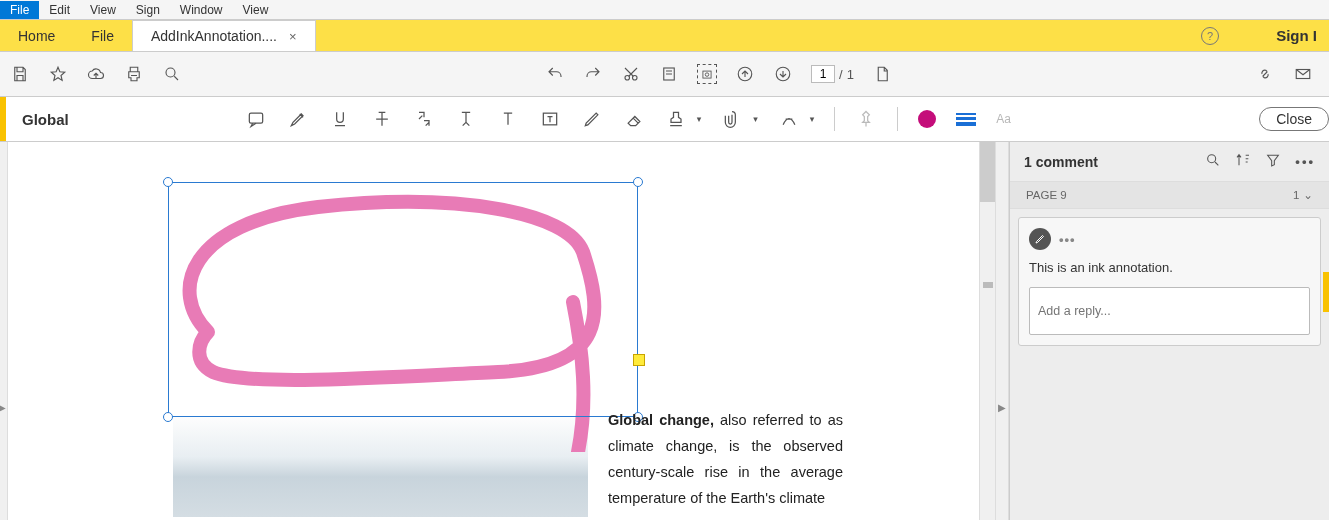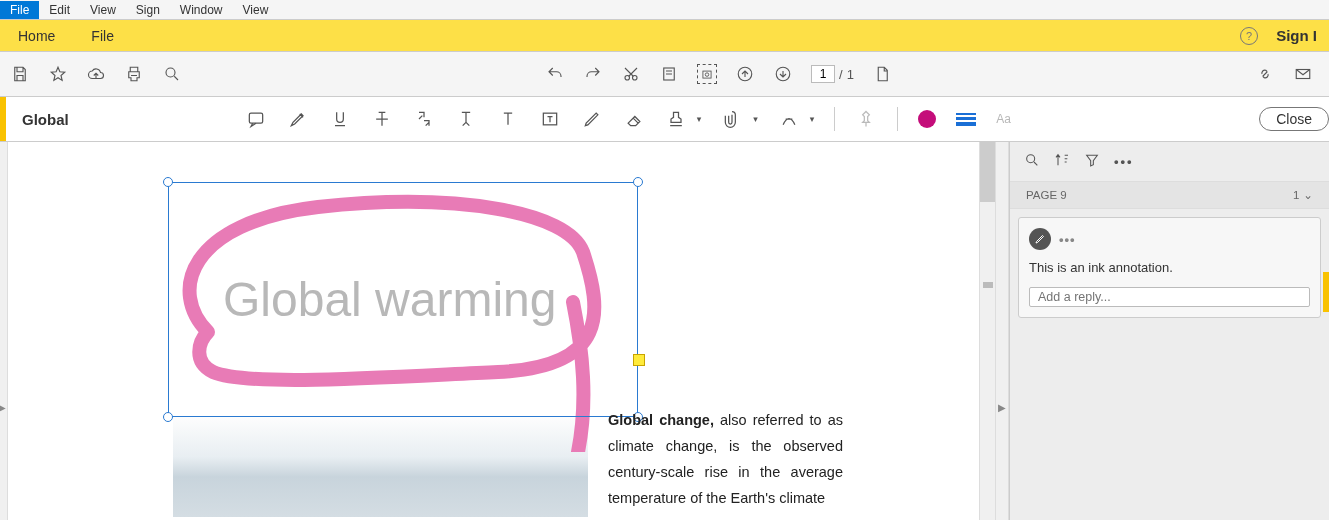--- a/index.html
+++ b/index.html
@@ -9,21 +9,21 @@
   .menubar { display: flex; align-items: center; height: 20px; background: #f5f5f5; border-bottom: 1px solid #ccc; }
   .menubar-item { padding: 2px 10px; cursor: pointer; font-size: 12px; }
   .menubar-item.active { background: #0078d7; color: #fff; }
   
   
   .tabsbar { display: flex; align-items: stretch; height: 32px; background: #fde047; border-bottom: 1px solid #ccc; position: relative; }
   .tab { display: flex; align-items: center; padding: 0 18px; font-size: 14px; cursor: pointer; }
   .doc-tab { background: #fff; border-top: 1px solid #ccc; border-right: 1px solid #ccc; border-left: 1px solid #ccc; position: relative; }
   .doc-tab .close { margin-left: 12px; font-size: 13px; color: #666; cursor: pointer; }
   .tabsbar .right { margin-left: auto; display: flex; align-items: center; gap: 18px; padding-right: 12px; }
-  .signin { font-size: 15px; font-weight: 600; color: #333; cursor: pointer; }
+  .signin { font-size: 15px; font-weight: 600; color: #333; cursor: pointer; margin-left: 39px; }
   .help-icon { width: 18px; height: 18px; border: 1.6px solid #777; border-radius: 50%; display: flex; align-items: center; justify-content: center; font-size: 11px; color: #777; }
   
   
   .toolbar { display: flex; align-items: center; height: 45px; background: #f5f5f5; border-bottom: 1px solid #ccc; padding: 0 10px; }
   .tb-group { display: flex; align-items: center; gap: 18px; }
   .tb-spacer { flex: 1; }
   .tb-icon { width: 20px; height: 20px; display: flex; align-items: center; justify-content: center; color: #555; cursor: pointer; }
   .tb-icon svg { width: 18px; height: 18px; stroke: #555; fill: none; stroke-width: 1.5; }
   .tb-page { display: flex; align-items: center; gap: 4px; font-size: 13px; color: #555; }
   .tb-page input { width: 24px; text-align: center; border: 1px solid #bbb; height: 18px; font-size: 12px; }
@@ -77,37 +77,41 @@
   .cp-icons svg { width: 16px; height: 16px; stroke: #555; fill: none; stroke-width: 1.6; }
   .cp-icons .dots { letter-spacing: 2px; color: #555; font-weight: 700; }
   .cp-page { display: flex; align-items: center; padding: 6px 16px; font-size: 11.5px; color: #666; border-bottom: 1px solid #ddd; background:#e4e4e4;}
   .cp-page .count { margin-left: auto; display: flex; align-items: center; gap: 4px; }
   .cp-card { margin: 8px; background: #f7f7f7; border: 1px solid #ccc; border-radius: 3px; padding: 10px; }
   .cp-card-head { display: flex; align-items: center; gap: 8px; margin-bottom: 10px; }
   .cp-avatar { width: 22px; height: 22px; border-radius: 50%; background: #555; display: flex; align-items: center; justify-content: center; }
   .cp-avatar svg { width: 12px; height: 12px; stroke: #fff; fill: none; stroke-width: 2; }
   .cp-menu { color: #888; font-weight: 700; letter-spacing: 1px; cursor:pointer;}
   .cp-text { font-size: 13px; color: #333; margin-bottom: 12px; }
-  .cp-reply { width: 100%; border: 1px solid #bbb; border-radius: 2px; padding: 2px 8px; font-size: 12.5px; background: #fff; color:#888;}
+  .cp-reply { width: 100%; border: 1px solid #bbb; border-radius: 2px; padding: 16px 8px; font-size: 12.5px; background: #fff; color:#888;}
 </style>
 </head>
 <body>
 
 <div class="menubar">
   <div class="menubar-item active">File</div>
   <div class="menubar-item">Edit</div>
   <div class="menubar-item">View</div>
   <div class="menubar-item">Sign</div>
   <div class="menubar-item">Window</div>
   <div class="menubar-item">View</div>
 </div>
 
 <div class="tabsbar">
   <div class="tab">Home</div>
   <div class="tab">File</div>
+  <div class="tab doc-tab">
+    <span>AddInkAnnotation....</span>
+    <span class="close">×</span>
+  </div>
   <div class="right">
     <div class="help-icon">?</div>
     <div class="signin">Sign I</div>
   </div>
 </div>
 
 <div class="toolbar">
   <div class="tb-group">
     <div class="tb-icon">
         <svg viewBox="0 0 24 24">
@@ -301,21 +305,20 @@
 <div class="main">
   <div class="left-rail">
       <div class="arrow">▶</div>
     </div>
 
   <div class="doc-area">
     <div class="doc-image"></div>
     <svg class="ink-stroke" viewBox="0 0 480 260">
       <path d="M 50 140 C 10 100, 30 30, 160 15 C 300 0, 410 20, 425 60 C 445 120, 450 175, 340 180 C 230 185, 90 195, 55 180 C 35 170, 40 150, 50 140 M 415 110 C 425 160, 430 210, 420 260" stroke="#e87bb6" stroke-width="14" fill="none" stroke-linecap="round"></path>
     </svg>
-    <div class="doc-title">Global warming</div>
     <div class="selection-box">
       <div class="handle tl"></div>
       <div class="handle tr"></div>
       <div class="handle bl"></div>
       <div class="handle br"></div>
       <div class="note-icon"></div>
     </div>
     <div class="doc-body">
       <b>Global change,</b><span> also referred to as climate change, is the observed century-scale rise in the average temperature of the Earth's climate</span>
     </div>
@@ -325,20 +328,21 @@
     <div class="thumb"></div>
     <div class="tick"></div>
   </div>
   <div class="mid-rail">
       <div class="arrow">▶</div>
     </div>
 
   <div class="comment-panel">
     <div class="cp-accent"></div>
     <div class="cp-header">
+      <div class="cp-title">1 comment</div>
       <div class="cp-icons">
         <div><svg viewBox="0 0 24 24">
               <circle cx="10" cy="10" r="6"></circle>
               <path d="M15 15l5 5"></path>
             </svg></div>
         <div><svg viewBox="0 0 24 24">
               <path d="M6 4v16 M3 8l3-4 3 4 M16 5h5 M16 10h4 M16 15h3"></path>
             </svg></div>
         <div><svg viewBox="0 0 24 24">
               <path d="M4 5h16l-6 8v6l-4 2v-8z"></path>

